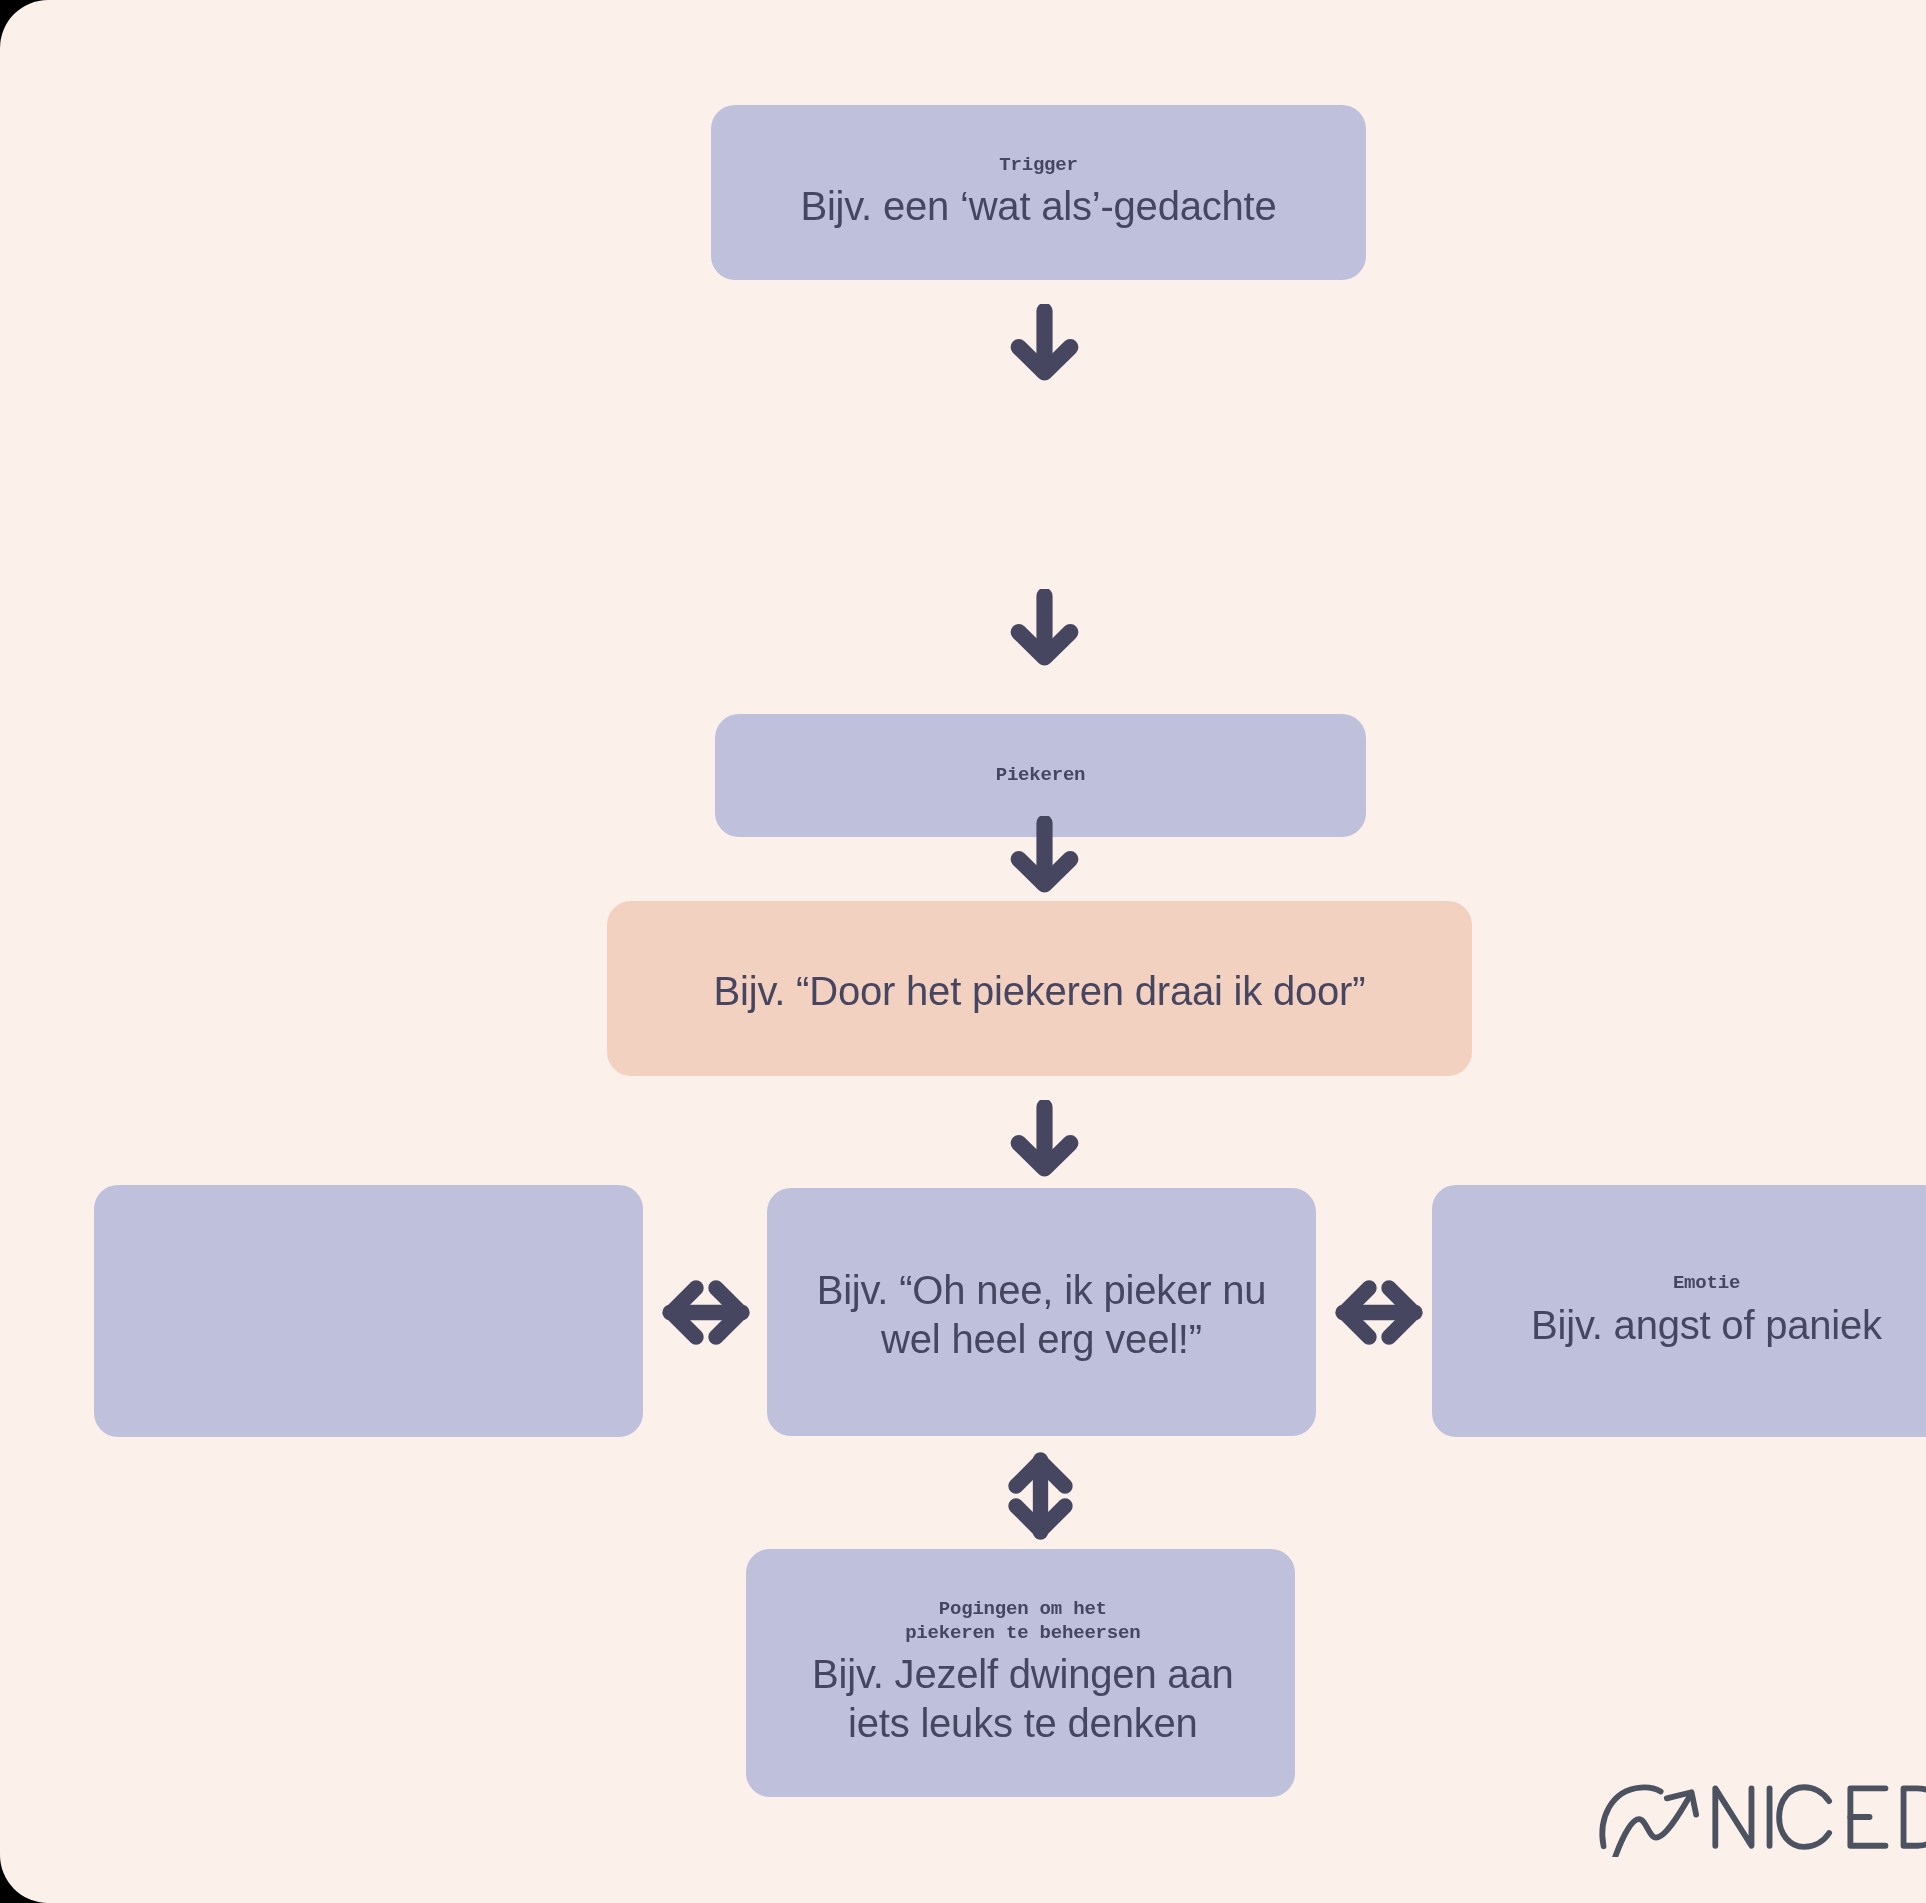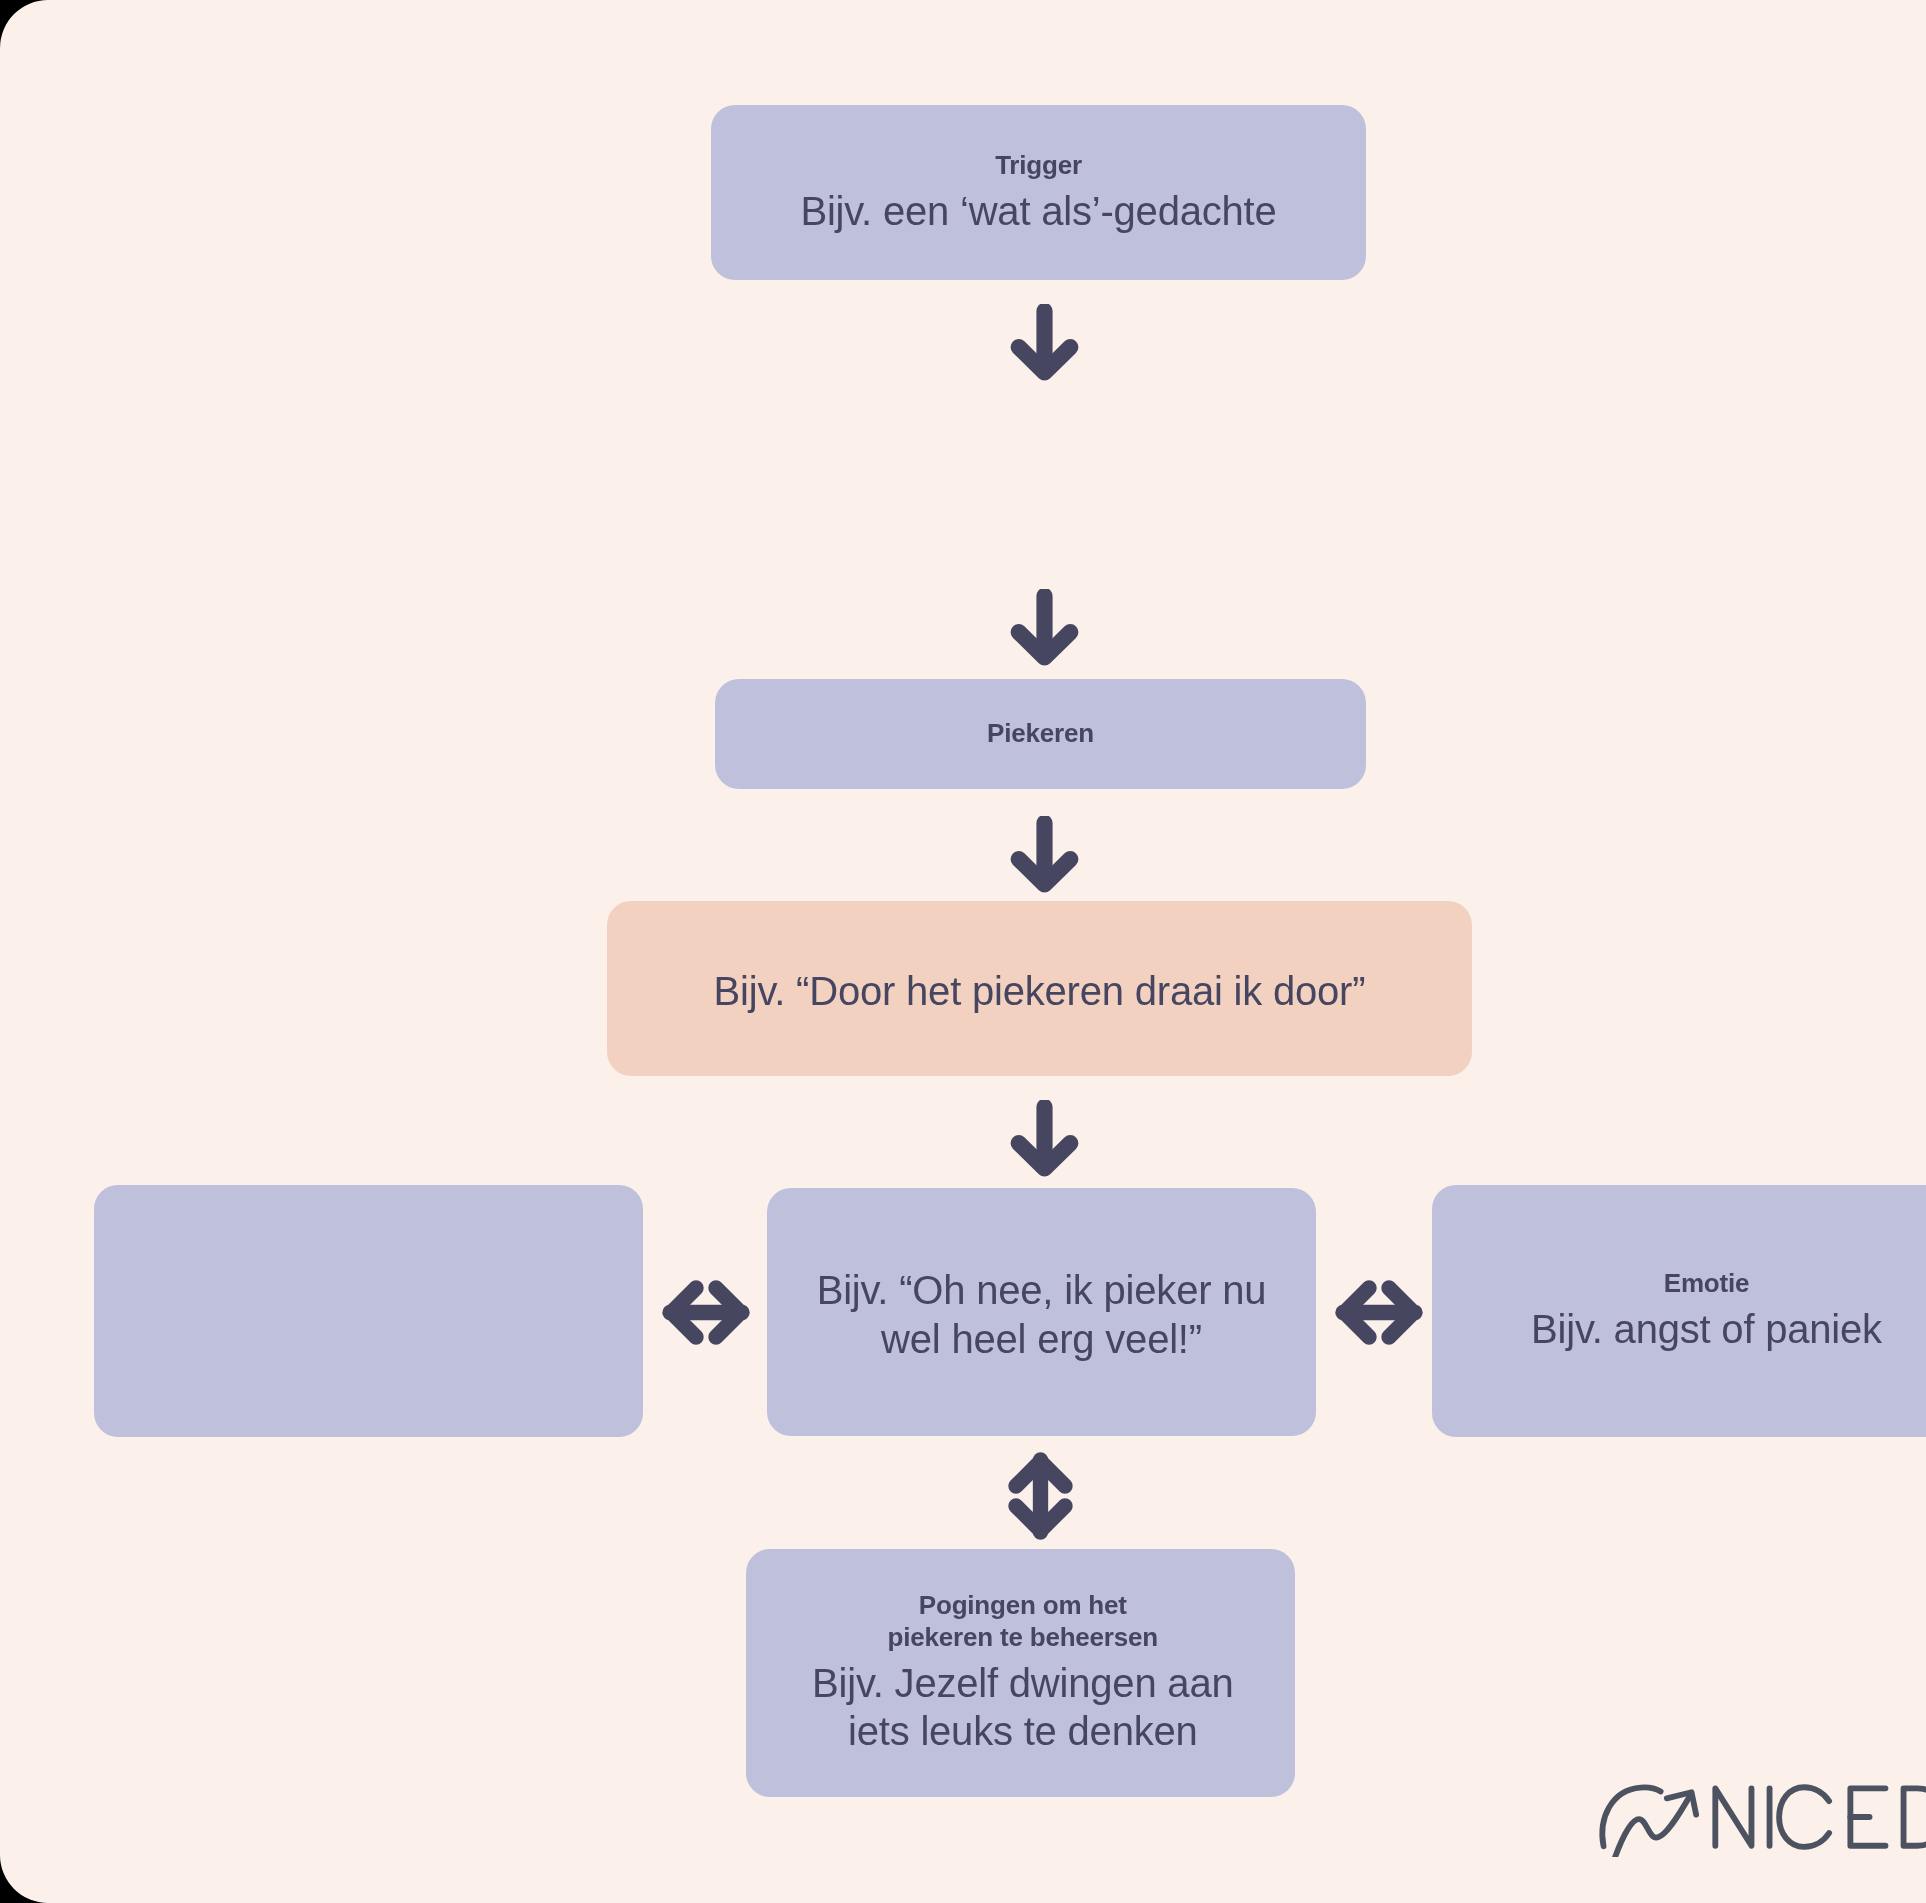--- a/index.html
+++ b/index.html
@@ -37,39 +37,40 @@
     justify-content: center;
     text-align: center;
     color: #474661;
     padding: 7px 15.4px;
   }
   .node.lavender { background: #BEC0DC; }
   .node.peach    { background: #F2D1C0; }
 
   .node .title {
     font-weight: bold;
-    font-size: 26px;
+    font-size: 19px;
     line-height: 1.22;
     letter-spacing: -0.2px;
     white-space: pre-line;
+    font-family: Liberation Mono, monospace;
   }
   .node .sub {
     font-weight: normal;
     font-size: 40px;
     line-height: 1.22;
     letter-spacing: -0.2px;
     white-space: pre-line;
     margin-top: 5.4px;
   }
   .node.single .title { margin: 0; }
 
   
   #node-trigger        { left: 711px;  top: 105px;  width: 655px; height: 175px; }
   #node-pos-meta       { left: 607px;  top: 389px; width: 865px; height: 175px; }
-  #node-piekeren       { left: 715px;  top: 679px; width: 651px; height: 110px; }
+  #node-piekeren       { left: 715px;  top: 714px; width: 651px; height: 123px; }
   #node-neg-meta       { left: 607px;  top: 901px; width: 865px; height: 175px; }
   #node-vermijding     { left: 94px;   top: 1185px; width: 549px; height: 252px; }
   #node-metapiekeren   { left: 767px;  top: 1188px; width: 549px; height: 248px; }
   #node-emotie         { left: 1432px;  top: 1185px; width: 549px; height: 252px; }
   #node-pogingen       { left: 746px;  top: 1549px; width: 549px; height: 248px; padding-left: 20px; }
 
   
   .arrow {
     position: absolute;
     display: block;

